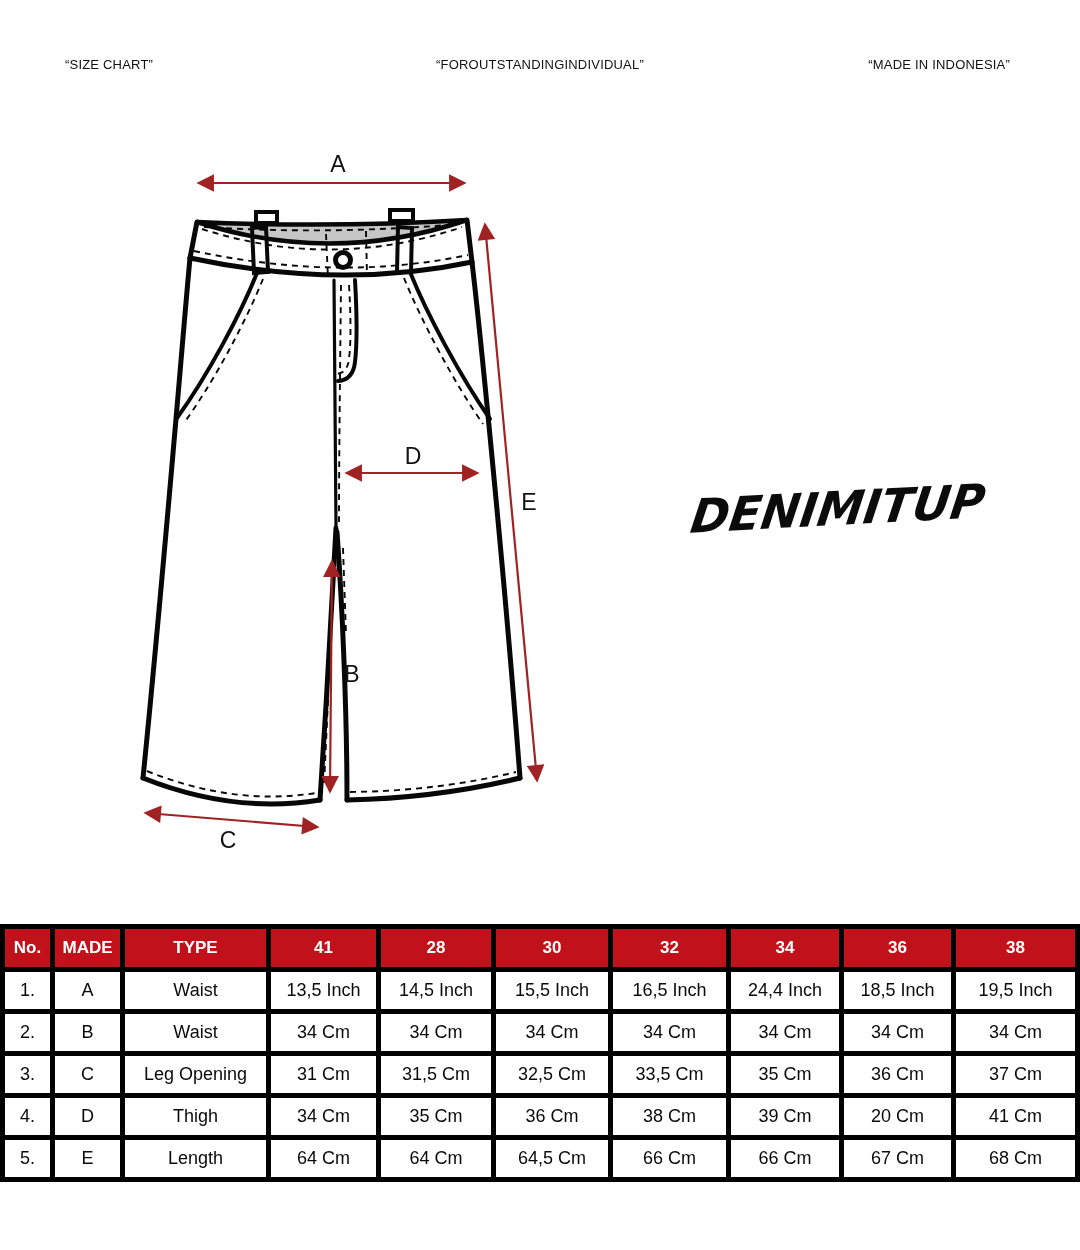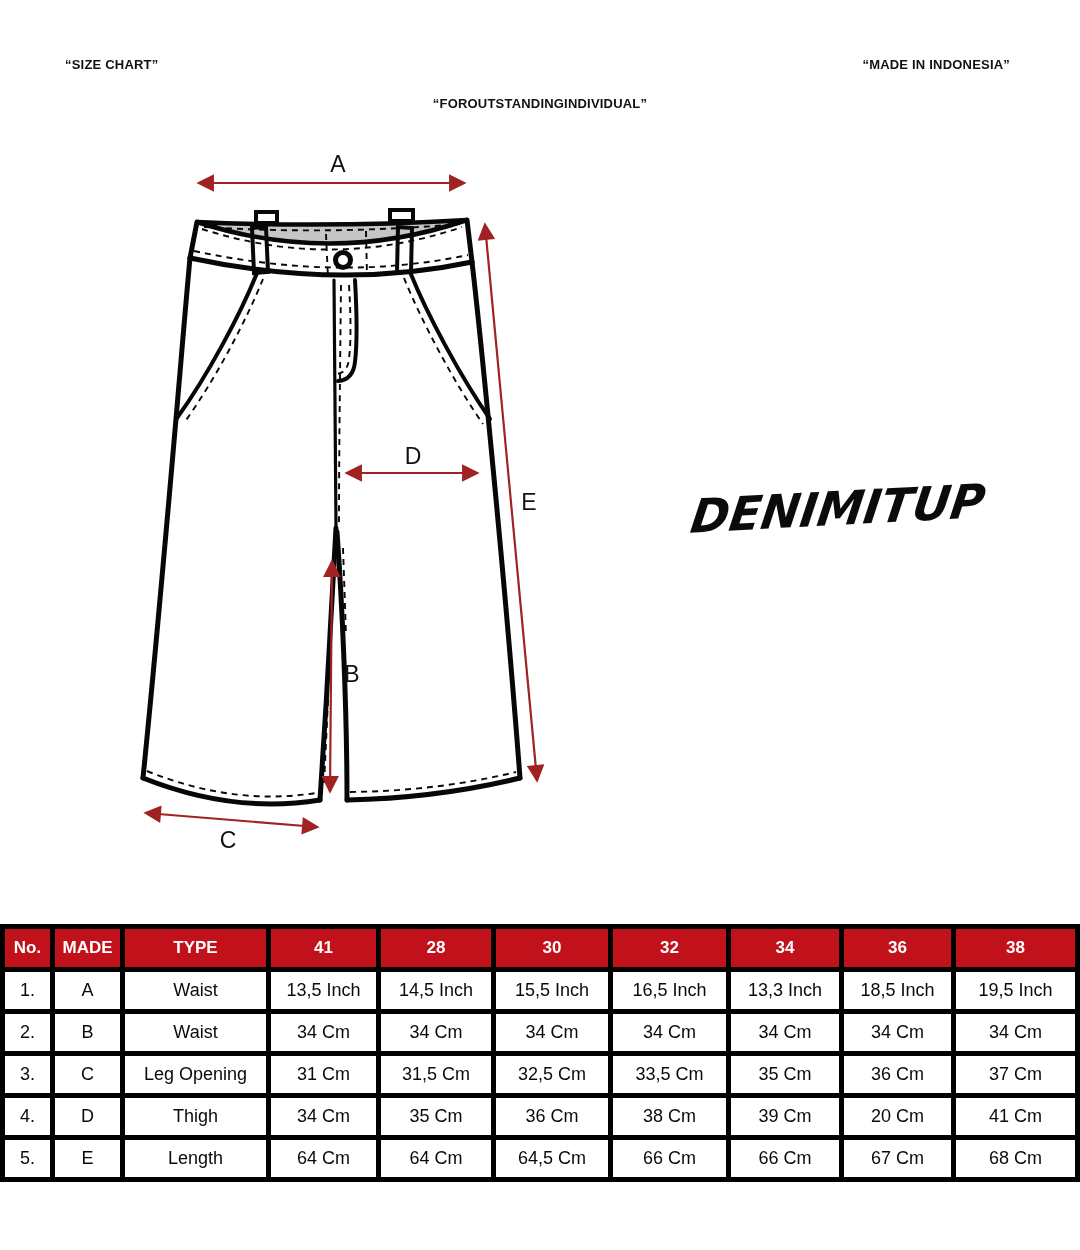--- a/index.html
+++ b/index.html
@@ -1,23 +1,23 @@
 <!DOCTYPE html>
 <html><head>
 <meta charset="utf-8">
 <style>
   html,body{margin:0;padding:0;background:#fff;}
   .page{
     position:relative;width:1080px;height:1250px;background:#ffffff;
     font-family:"Liberation Sans",sans-serif;color:#000;overflow:hidden;
   }
   
-  .top-label{position:absolute;top:57px;font-size:13px;font-weight:bold;letter-spacing:.2px;color:#111;white-space:nowrap;}
+  .top-label{position:absolute;top:57px;font-size:13px;font-weight:normal;letter-spacing:.2px;color:#111;white-space:nowrap;}
   .top-left{left:65px;}
-  .top-center{left:50%;transform:translateX(-50%);margin-top:39px;}
+  .top-center{left:50%;transform:translateX(-50%);}
   .top-right{right:70px;}
   
   .diagram{position:absolute;left:0;top:130px;}
   .g-main{stroke:#070707;stroke-width:5;fill:none;stroke-linecap:round;}
   .g-mid{stroke:#070707;stroke-width:4;fill:none;stroke-linecap:round;}
   .g-thin{stroke:#070707;stroke-width:3.2;fill:none;stroke-linecap:round;}
   .stitch{stroke:#070707;stroke-width:1.9;fill:none;stroke-dasharray:6 5;stroke-linecap:butt;}
   .arrow{stroke:#a12222;stroke-width:2.2;fill:none;}
   .measure-label{font-family:"Liberation Sans",sans-serif;font-size:23px;fill:#111;}
   
@@ -146,21 +146,21 @@
     </thead>
     <tbody>
       <tr>
         <td>1.</td>
         <td>A</td>
         <td>Waist</td>
         <td>13,5 Inch</td>
         <td>14,5 Inch</td>
         <td>15,5 Inch</td>
         <td>16,5 Inch</td>
-        <td>13,3 Inch</td>
+        <td>24,4 Inch</td>
         <td>18,5 Inch</td>
         <td>19,5 Inch</td>
       </tr>
       <tr>
         <td>2.</td>
         <td>B</td>
         <td>Waist</td>
         <td>34 Cm</td>
         <td>34 Cm</td>
         <td>34 Cm</td>

